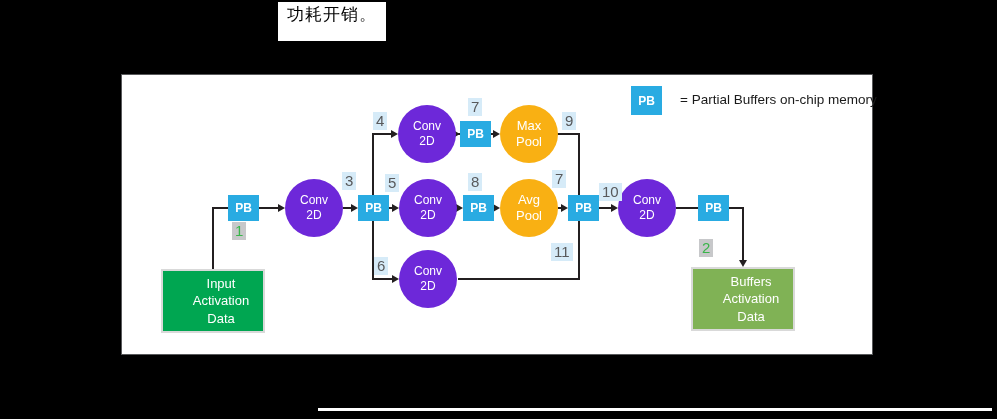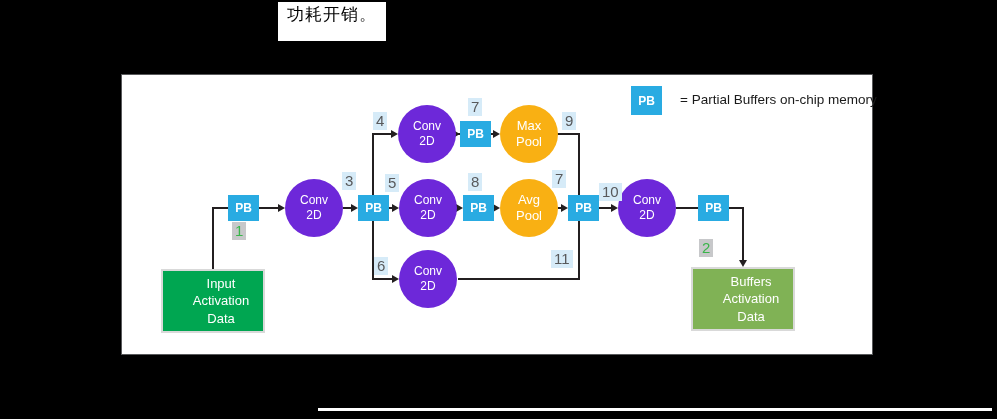--- a/index.html
+++ b/index.html
@@ -164,18 +164,18 @@
   <div class="num green" style="left:110px; top:147px;">1</div>
   <div class="num green" style="left:577px; top:164px;">2</div>
   <div class="num" style="left:220px; top:97px;">3</div>
   <div class="num" style="left:251px; top:37px;">4</div>
   <div class="num" style="left:263px; top:99px;">5</div>
   <div class="num" style="left:252px; top:182px;">6</div>
   <div class="num" style="left:346px; top:23px;">7</div>
   <div class="num" style="left:346px; top:98px;">8</div>
   <div class="num" style="left:440px; top:37px;">9</div>
   <div class="num" style="left:430px; top:95px;">7</div>
-  <div class="num" style="left:429px; top:175px;">11</div>
+  <div class="num" style="left:429px; top:168px;">11</div>
   <div class="num" style="left:477px; top:108px;">10</div>
 
 </div>
 
 <div class="bottom-rule"></div>
 
 </body></html>

